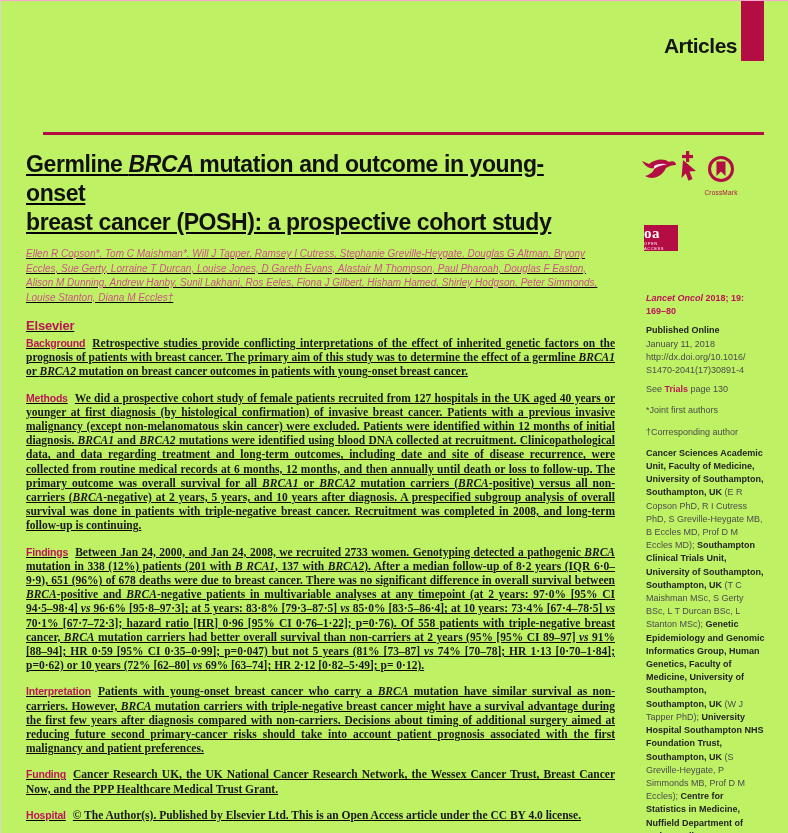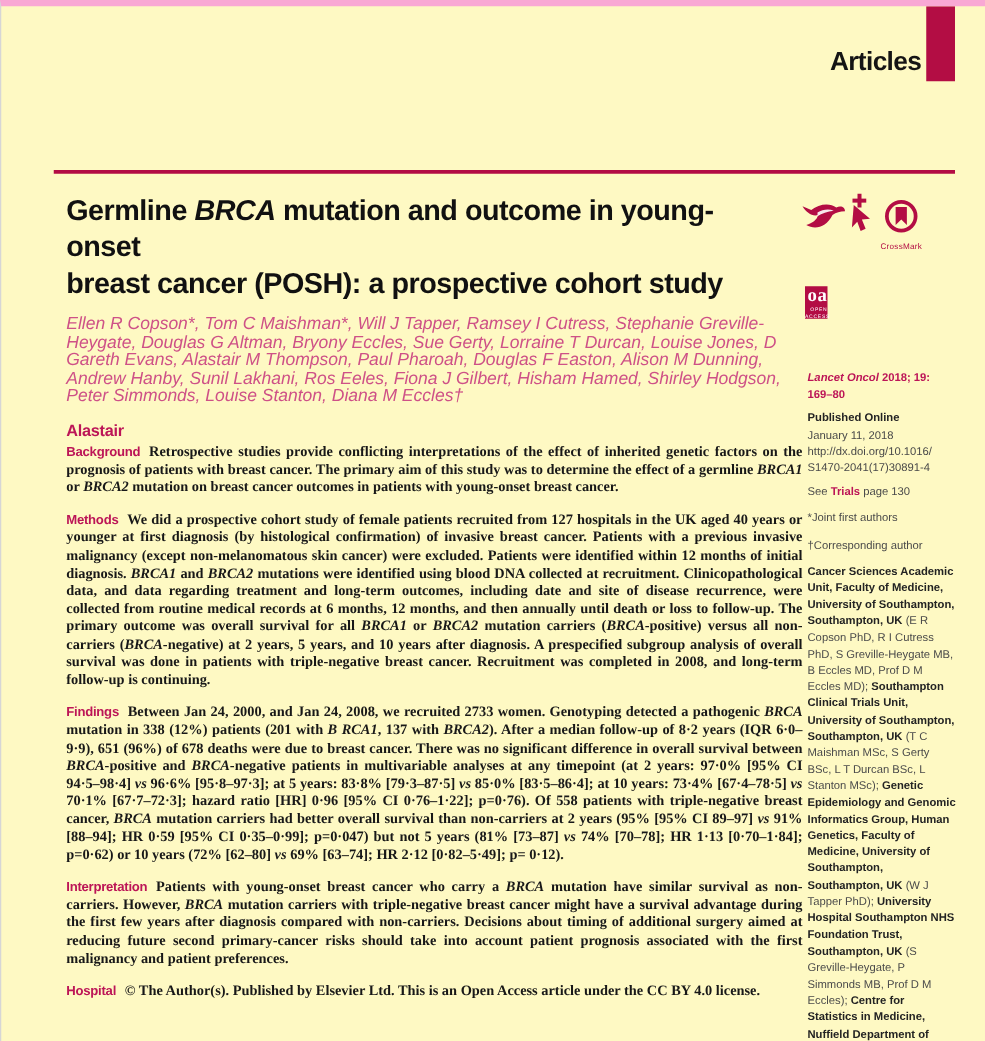--- a/index.html
+++ b/index.html
@@ -1,37 +1,37 @@
 <!DOCTYPE html>
 <html><head>
 <meta charset="utf-8">
 <style>
   html,body{margin:0;padding:0;background:#ffffff;}
   .page{
-    position:relative;width:788px;height:833px;background:#fef9c3;overflow:hidden;
+    position:relative;width:788px;height:833px;background:#bef264;overflow:hidden;
     font-family:"Liberation Sans",sans-serif;
-    border-left:1px solid #d6d6d6;border-top:5px solid #f9a8d4;box-sizing:border-box;
+    border-left:1px solid #d6d6d6;border-top:1px solid #f9a8d4;box-sizing:border-box;
   }
   
   .corner-bar{position:absolute;left:740px;top:0;width:23px;height:60px;background:var(--bar-red);}
   .articles-label{
     position:absolute;top:33px;right:51px;
     font-size:21px;font-weight:bold;color:#151515;letter-spacing:-0.5px;
   }
   .header-rule{position:absolute;left:42px;top:131px;width:721px;height:3px;background:var(--bar-red);}
 
   
-  .main{position:absolute;left:52px;top:149px;width:589px;}
+  .main{position:absolute;left:25px;top:149px;width:589px;text-decoration:underline;}
   .title{
     margin:0 0 10px 0;font-size:23px;line-height:29px;font-weight:bold;color:#111;
     letter-spacing:-0.4px;width:575px;
   }
   .title i{font-style:italic;}
   .authors{
-    margin:0 0 13px 0;font-size:14px;line-height:14.5px;font-style:italic;
+    margin:0 0 13px 0;font-size:10px;line-height:14.5px;font-style:italic;
     color:var(--author-pink);width:589px;
   }
   .summary-heading{
     margin:0 0 3px 0;font-size:13px;font-weight:bold;color:var(--label-red);letter-spacing:-0.2px;
   }
   .body-para{
     margin:0 0 12px 0;font-family:"Liberation Serif",serif;font-weight:600;
     font-size:11.5px;line-height:14.2px;color:#181818;text-align:justify;
   }
   .body-para .plabel{
@@ -39,22 +39,22 @@
     font-size:10.5px;letter-spacing:-0.2px;margin-right:7px;
   }
   .body-para i{font-style:italic;}
 
   
   .bird-icon{position:absolute;left:640px;top:156px;}
   .cursor-icon{position:absolute;left:676px;top:149px;}
   .crossmark{position:absolute;left:700px;top:154px;width:40px;text-align:center;cursor:pointer;}
   .crossmark-label{font-size:6.5px;color:var(--bar-red);margin-top:0px;letter-spacing:0.2px;}
   .oa-badge{
-    position:absolute;left:643px;top:224px;width:18px;height:26px;background:var(--bar-red);
-    color:#fff;text-align:right;cursor:pointer;
+    position:absolute;left:643px;top:224px;width:34px;height:26px;background:var(--bar-red);
+    color:#fff;text-align:left;cursor:pointer;
   }
   .oa-badge .oa-main{font-size:15px;font-weight:bold;line-height:16px;font-family:"Liberation Serif",serif;letter-spacing:0.5px;}
   .oa-badge .oa-sub{font-size:4px;letter-spacing:0.6px;line-height:5px;}
 
   
   .sidebar{position:absolute;left:645px;top:291px;width:119px;}
   .side-block{
     margin:0 0 6px 0;font-size:9px;line-height:13.2px;color:#4a4a4a;white-space:pre-line;
   }
   .side-block.tight{margin-bottom:6px;margin-top:-0px;}
@@ -94,30 +94,31 @@
   </div>
   <div class="oa-badge">
     <div class="oa-main">oa</div>
     <div class="oa-sub">OPEN ACCESS</div>
   </div>
 
   <div class="main">
     <h1 class="title">Germline <i>BRCA</i> mutation and outcome in young-onset<br>breast cancer (POSH): a prospective cohort study</h1>
     <p class="authors">Ellen R Copson*, Tom C Maishman*, Will J Tapper, Ramsey I Cutress, Stephanie Greville-Heygate, Douglas G Altman, Bryony Eccles, Sue Gerty, Lorraine T Durcan, Louise Jones, D Gareth Evans, Alastair M Thompson, Paul Pharoah, Douglas F Easton, Alison M Dunning, Andrew Hanby, Sunil Lakhani, Ros Eeles, Fiona J Gilbert, Hisham Hamed, Shirley Hodgson, Peter Simmonds, Louise Stanton, Diana M Eccles†</p>
 
-    <h2 class="summary-heading">Alastair</h2>
+    <h2 class="summary-heading">Elsevier</h2>
 
     <p class="body-para"><span class="plabel">Background</span><span class="ptext">Retrospective studies provide conflicting interpretations of the effect of inherited genetic factors on the prognosis of patients with breast cancer. The primary aim of this study was to determine the effect of a germline <i>BRCA1</i> or <i>BRCA2</i> mutation on breast cancer outcomes in patients with young-onset breast cancer.</span></p>
 
     <p class="body-para"><span class="plabel">Methods</span><span class="ptext">We did a prospective cohort study of female patients recruited from 127 hospitals in the UK aged 40 years or younger at first diagnosis (by histological confirmation) of invasive breast cancer. Patients with a previous invasive malignancy (except non-melanomatous skin cancer) were excluded. Patients were identified within 12 months of initial diagnosis. <i>BRCA1</i> and <i>BRCA2</i> mutations were identified using blood DNA collected at recruitment. Clinicopathological data, and data regarding treatment and long-term outcomes, including date and site of disease recurrence, were collected from routine medical records at 6 months, 12 months, and then annually until death or loss to follow-up. The primary outcome was overall survival for all <i>BRCA1</i> or <i>BRCA2</i> mutation carriers (<i>BRCA</i>-positive) versus all non-carriers (<i>BRCA</i>-negative) at 2 years, 5 years, and 10 years after diagnosis. A prespecified subgroup analysis of overall survival was done in patients with triple-negative breast cancer. Recruitment was completed in 2008, and long-term follow-up is continuing.</span></p>
 
     <p class="body-para"><span class="plabel">Findings</span><span class="ptext">Between Jan 24, 2000, and Jan 24, 2008, we recruited 2733 women. Genotyping detected a pathogenic <i>BRCA</i> mutation in 338 (12%) patients (201 with <i>B RCA1</i>, 137 with <i>BRCA2</i>). After a median follow-up of 8·2 years (IQR 6·0–9·9), 651 (96%) of 678 deaths were due to breast cancer. There was no significant difference in overall survival between <i>BRCA</i>-positive and <i>BRCA</i>-negative patients in multivariable analyses at any timepoint (at 2 years: 97·0% [95% CI 94·5–98·4] <i>vs</i> 96·6% [95·8–97·3]; at 5 years: 83·8% [79·3–87·5] <i>vs</i> 85·0% [83·5–86·4]; at 10 years: 73·4% [67·4–78·5] <i>vs</i> 70·1% [67·7–72·3]; hazard ratio [HR] 0·96 [95% CI 0·76–1·22]; p=0·76). Of 558 patients with triple-negative breast cancer, <i>BRCA</i> mutation carriers had better overall survival than non-carriers at 2 years (95% [95% CI 89–97] <i>vs</i> 91% [88–94]; HR 0·59 [95% CI 0·35–0·99]; p=0·047) but not 5 years (81% [73–87] <i>vs</i> 74% [70–78]; HR 1·13 [0·70–1·84]; p=0·62) or 10 years (72% [62–80] <i>vs</i> 69% [63–74]; HR 2·12 [0·82–5·49]; p= 0·12).</span></p>
 
     <p class="body-para"><span class="plabel">Interpretation</span><span class="ptext">Patients with young-onset breast cancer who carry a <i>BRCA</i> mutation have similar survival as non-carriers. However, <i>BRCA</i> mutation carriers with triple-negative breast cancer might have a survival advantage during the first few years after diagnosis compared with non-carriers. Decisions about timing of additional surgery aimed at reducing future second primary-cancer risks should take into account patient prognosis associated with the first malignancy and patient preferences.</span></p>
 
+    <p class="body-para"><span class="plabel">Funding</span><span class="ptext">Cancer Research UK, the UK National Cancer Research Network, the Wessex Cancer Trust, Breast Cancer Now, and the PPP Healthcare Medical Trust Grant.</span></p>
 
     <p class="body-para"><span class="plabel">Hospital</span><span class="ptext">© The Author(s). Published by Elsevier Ltd. This is an Open Access article under the CC BY 4.0 license.</span></p>
   </div>
 
   <aside class="sidebar">
     <p class="side-block"><span class="run-ci">Lancet Oncol</span><span class="run-cb"> 2018; 19: 169–80</span></p>
     <p class="side-block tight" style="margin-bottom:0;"><span class="run-b">Published Online</span><span class="run-r">
 January 11, 2018</span></p>
     <p class="side-block" style="margin-top:0;"><span class="run-r">http://dx.doi.org/10.1016/
 S1470-2041(17)30891-4</span></p>

